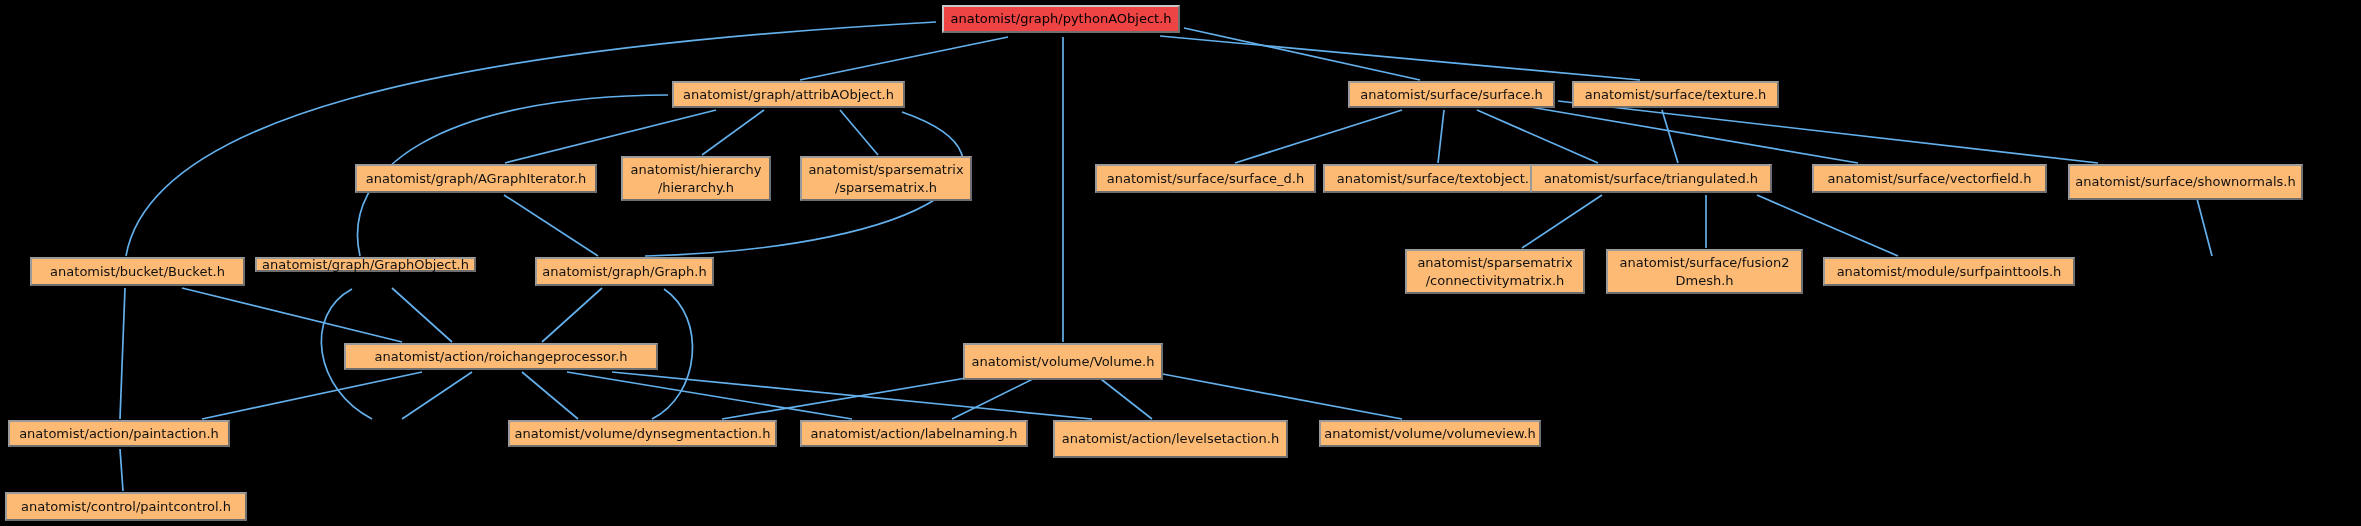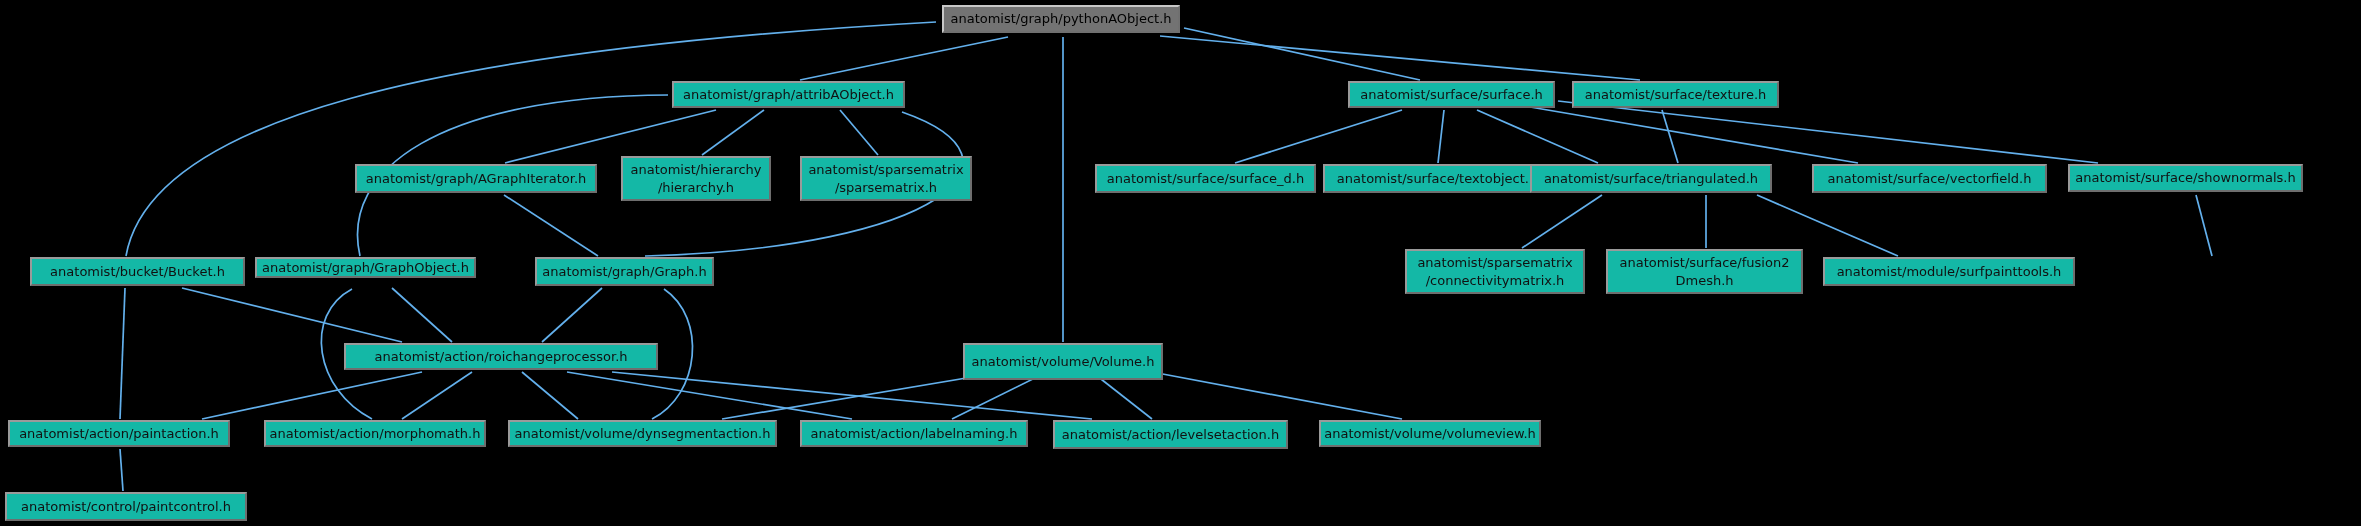--- a/index.html
+++ b/index.html
@@ -10,32 +10,32 @@
     font-family:"DejaVu Sans","Liberation Sans",sans-serif;
     overflow:hidden;
   }
   #edges{position:absolute;left:0;top:0;width:100%;height:100%;}
   #edges path{fill:none;stroke-width:1.7px;}
   .node{
     position:absolute;
     box-sizing:border-box;
     display:flex;flex-direction:column;
     justify-content:center;align-items:center;
-    background:#14b8a6;
+    background:#fdba74;
     border:2px solid #9a9a9a;
     border-right-color:#6e6e6e;border-bottom-color:#6e6e6e;
     color:#111;
     font-size:13px;
     line-height:18px;
     white-space:nowrap;
     text-align:center;
     cursor:pointer;
   }
   .node.selected{
-    background:#737373;
+    background:#ef4444;
     border-color:#707070;
     border-top-color:#c8c8c8;border-left-color:#c8c8c8;
     color:#000;
     cursor:default;
   }
 </style>
 </head>
 <body>
 
 <div id="stage">
@@ -112,27 +112,27 @@
     </div>
     <div class="node" style="left: 1323px; top: 164px; width: 228px; height: 29px;">
       <span>anatomist/surface/textobject.h</span>
     </div>
     <div class="node" style="left: 1530px; top: 164px; width: 242px; height: 29px;">
       <span>anatomist/surface/triangulated.h</span>
     </div>
     <div class="node" style="left: 1812px; top: 164px; width: 235px; height: 29px;">
       <span>anatomist/surface/vectorfield.h</span>
     </div>
-    <div class="node" style="left: 2068px; top: 164px; width: 235px; height: 28px;">
+    <div class="node" style="left: 2068px; top: 164px; width: 235px; height: 36px;">
       <span>anatomist/surface/shownormals.h</span>
     </div>
     <div class="node" style="left: 30px; top: 257px; width: 215px; height: 29px;">
       <span>anatomist/bucket/Bucket.h</span>
     </div>
-    <div class="node" style="left: 255px; top: 257px; width: 221px; height: 21px;">
+    <div class="node" style="left: 255px; top: 257px; width: 221px; height: 15px;">
       <span>anatomist/graph/GraphObject.h</span>
     </div>
     <div class="node" style="left: 535px; top: 257px; width: 179px; height: 29px;">
       <span>anatomist/graph/Graph.h</span>
     </div>
     <div class="node" style="left: 1405px; top: 249px; width: 180px; height: 45px;">
       <span>anatomist/sparsematrix</span>
       <span>/connectivitymatrix.h</span>
     </div>
     <div class="node" style="left: 1606px; top: 249px; width: 197px; height: 45px;">
@@ -144,30 +144,27 @@
     </div>
     <div class="node" style="left: 344px; top: 343px; width: 314px; height: 27px;">
       <span>anatomist/action/roichangeprocessor.h</span>
     </div>
     <div class="node" style="left: 963px; top: 343px; width: 200px; height: 37px;">
       <span>anatomist/volume/Volume.h</span>
     </div>
     <div class="node" style="left: 8px; top: 420px; width: 222px; height: 27px;">
       <span>anatomist/action/paintaction.h</span>
     </div>
-    <div class="node" style="left: 264px; top: 420px; width: 222px; height: 27px;">
-      <span>anatomist/action/morphomath.h</span>
-    </div>
     <div class="node" style="left: 508px; top: 420px; width: 269px; height: 27px;">
       <span>anatomist/volume/dynsegmentaction.h</span>
     </div>
     <div class="node" style="left: 800px; top: 420px; width: 228px; height: 27px;">
       <span>anatomist/action/labelnaming.h</span>
     </div>
-    <div class="node" style="left: 1053px; top: 420px; width: 235px; height: 29px;">
+    <div class="node" style="left: 1053px; top: 420px; width: 235px; height: 38px;">
       <span>anatomist/action/levelsetaction.h</span>
     </div>
     <div class="node" style="left: 1319px; top: 420px; width: 222px; height: 27px;">
       <span>anatomist/volume/volumeview.h</span>
     </div>
     <div class="node" style="left: 5px; top: 492px; width: 242px; height: 29px;">
       <span>anatomist/control/paintcontrol.h</span>
     </div>
   </div>
 

